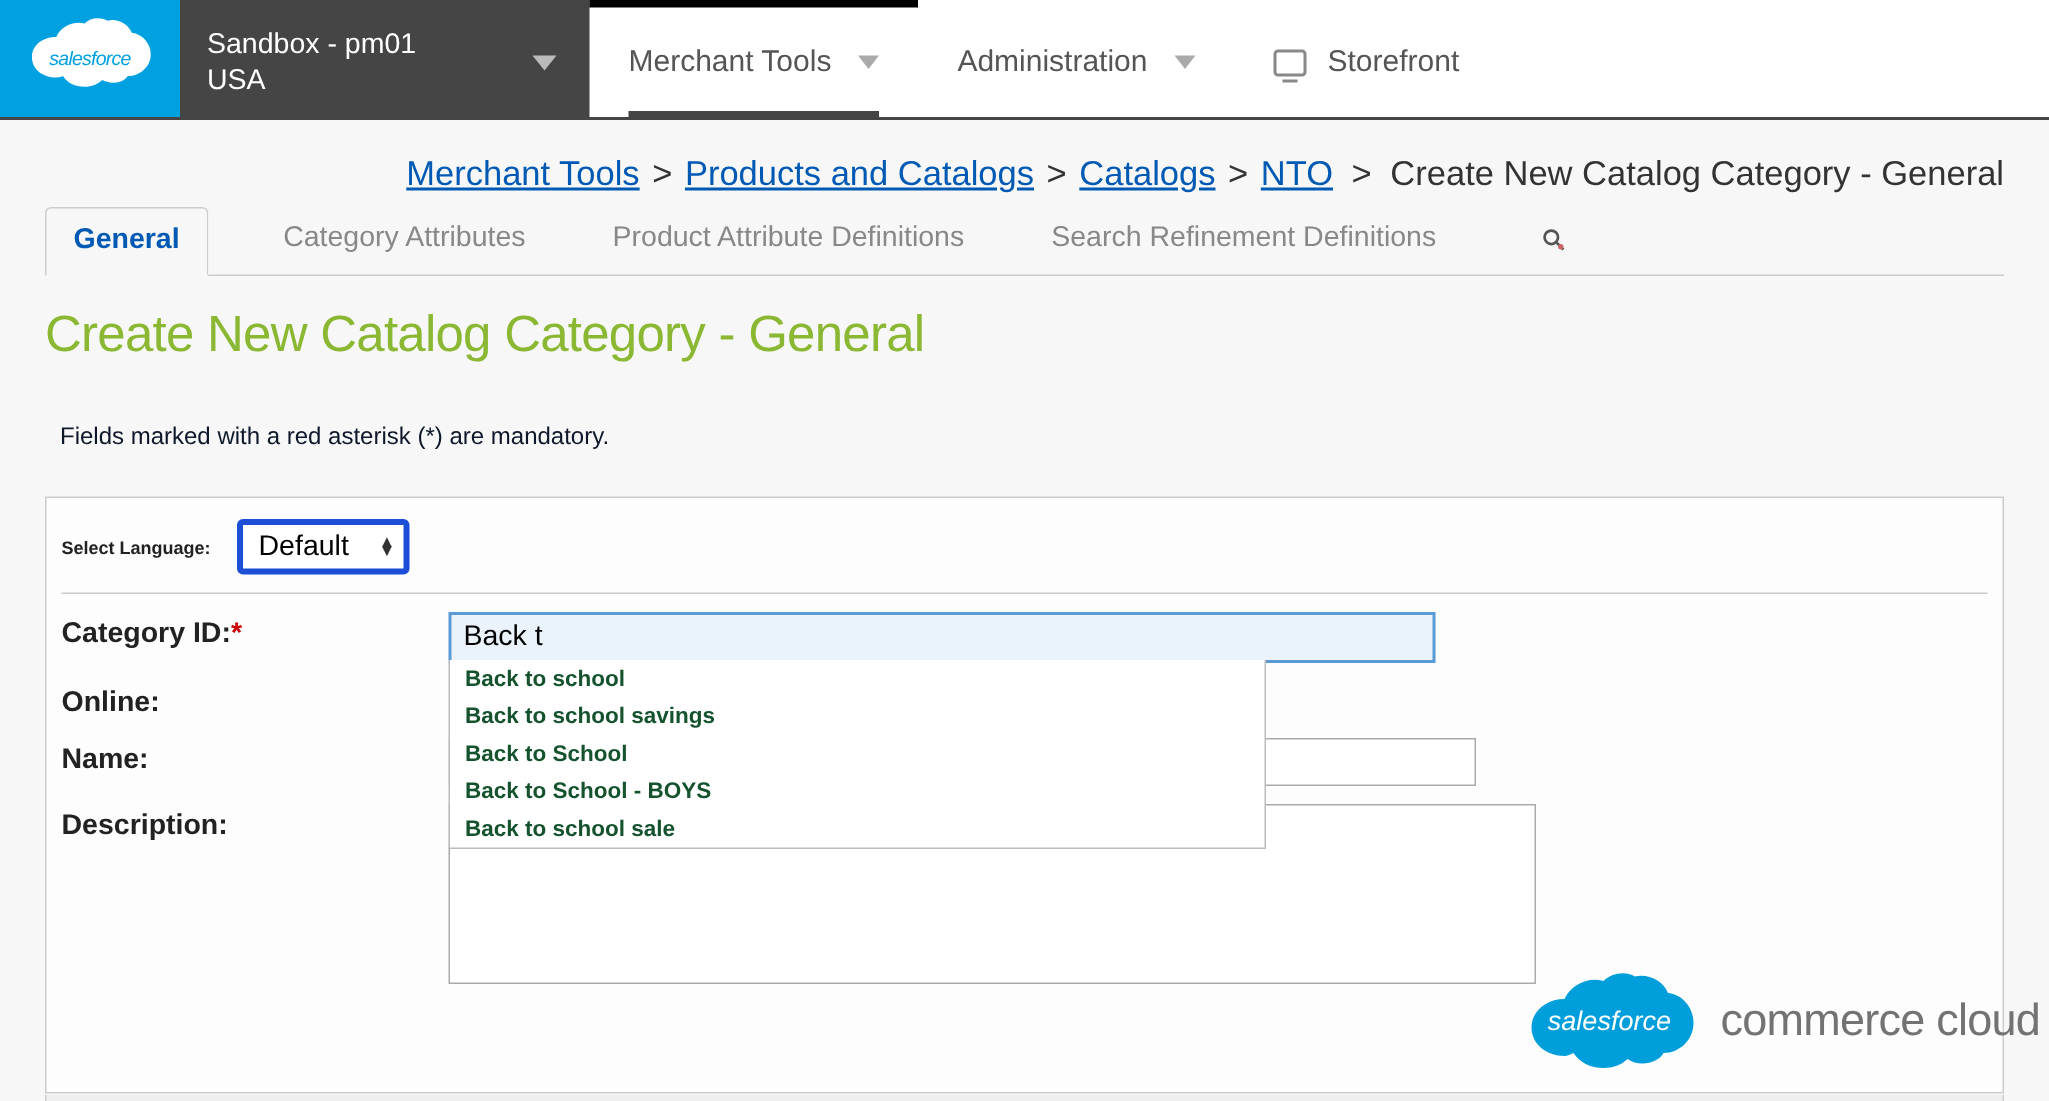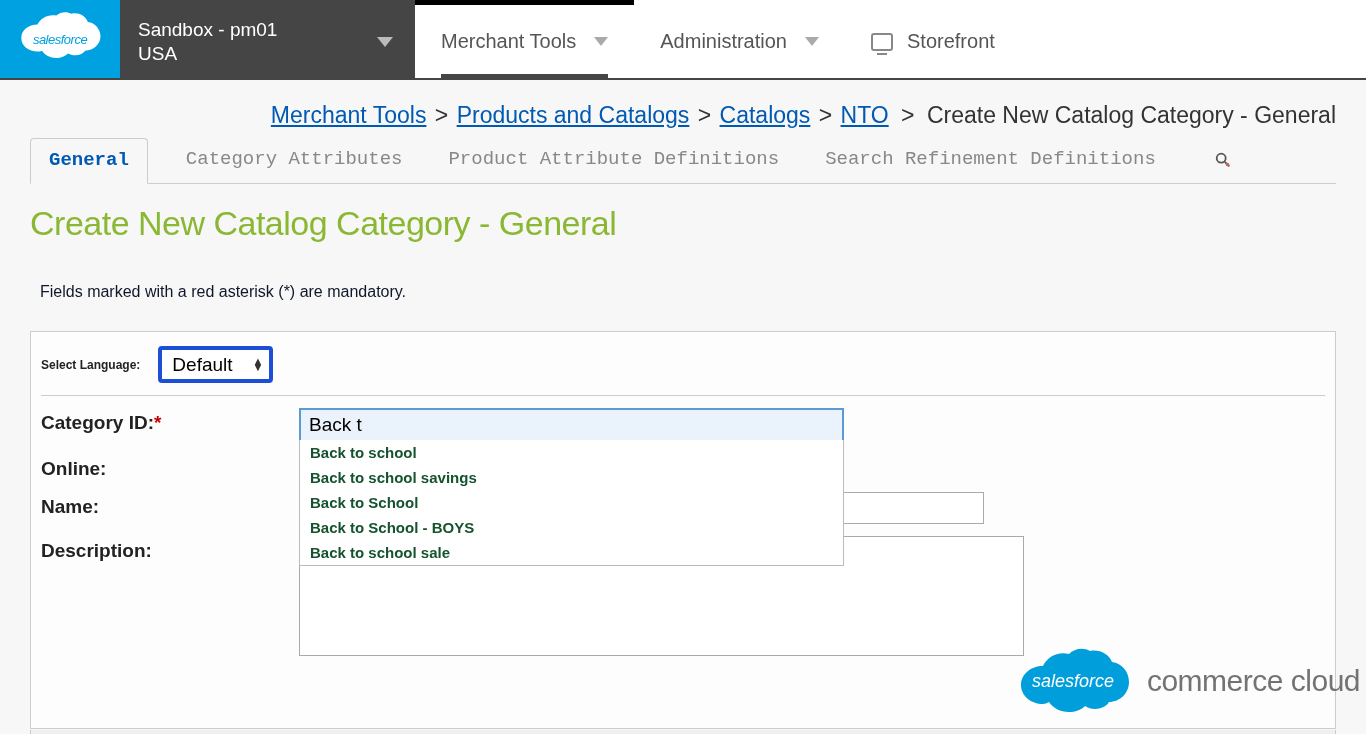--- a/index.html
+++ b/index.html
@@ -38,21 +38,21 @@
       top: 50%; left: 50%;
       transform: translate(-50%, -50%);
       color: #fff;
       font-size: 13px;
       font-style: italic;
       font-weight: 400;
       letter-spacing: -0.5px;
     }
 
     .site-cell {
-      width: 295px;
+      width: 273px;
       background: #454545;
       color: #fff;
       display: flex;
       align-items: center;
       padding: 0 18px;
       border-top: 5px solid #454545;
       position: relative;
       cursor: pointer;
     }
     .site-cell .site-name { font-size: 19px; line-height: 1.25; }
@@ -131,23 +131,22 @@
       color: #0059b3;
       text-decoration: underline;
       cursor: pointer;
     }
     .breadcrumbs .sep { color: #333; margin: 0 2px; }
 
     .tabs-row {
       display: flex;
       align-items: center;
       border-bottom: 1px solid #ccc;
-      gap: 0;
+      gap: 12px;
       margin-bottom: 20px;
-      font-family: Liberation Mono, monospace;
     }
     .tab {
       padding: 10px 18px 12px;
       font-size: 19px;
       color: #888;
       cursor: pointer;
       margin-right: 10px;
     }
     .tab.active {
       color: #0059b3;
@@ -230,21 +229,21 @@
     .field-label {
       width: 258px;
       font-size: 19px;
       font-weight: 700;
       color: #222;
       padding-top: 4px;
     }
     .field-label .req { color: #c00; font-weight: 700; }
 
     .text-input {
-      width: 545px;
+      width: 658px;
       font-size: 19px;
       padding: 4px 8px;
       border: 2px solid #5b9bd5;
       outline: none;
       background: #eaf3fb;
     }
 
     .autocomplete-wrap { position: relative; }
     .autocomplete-list {
       position: absolute;

